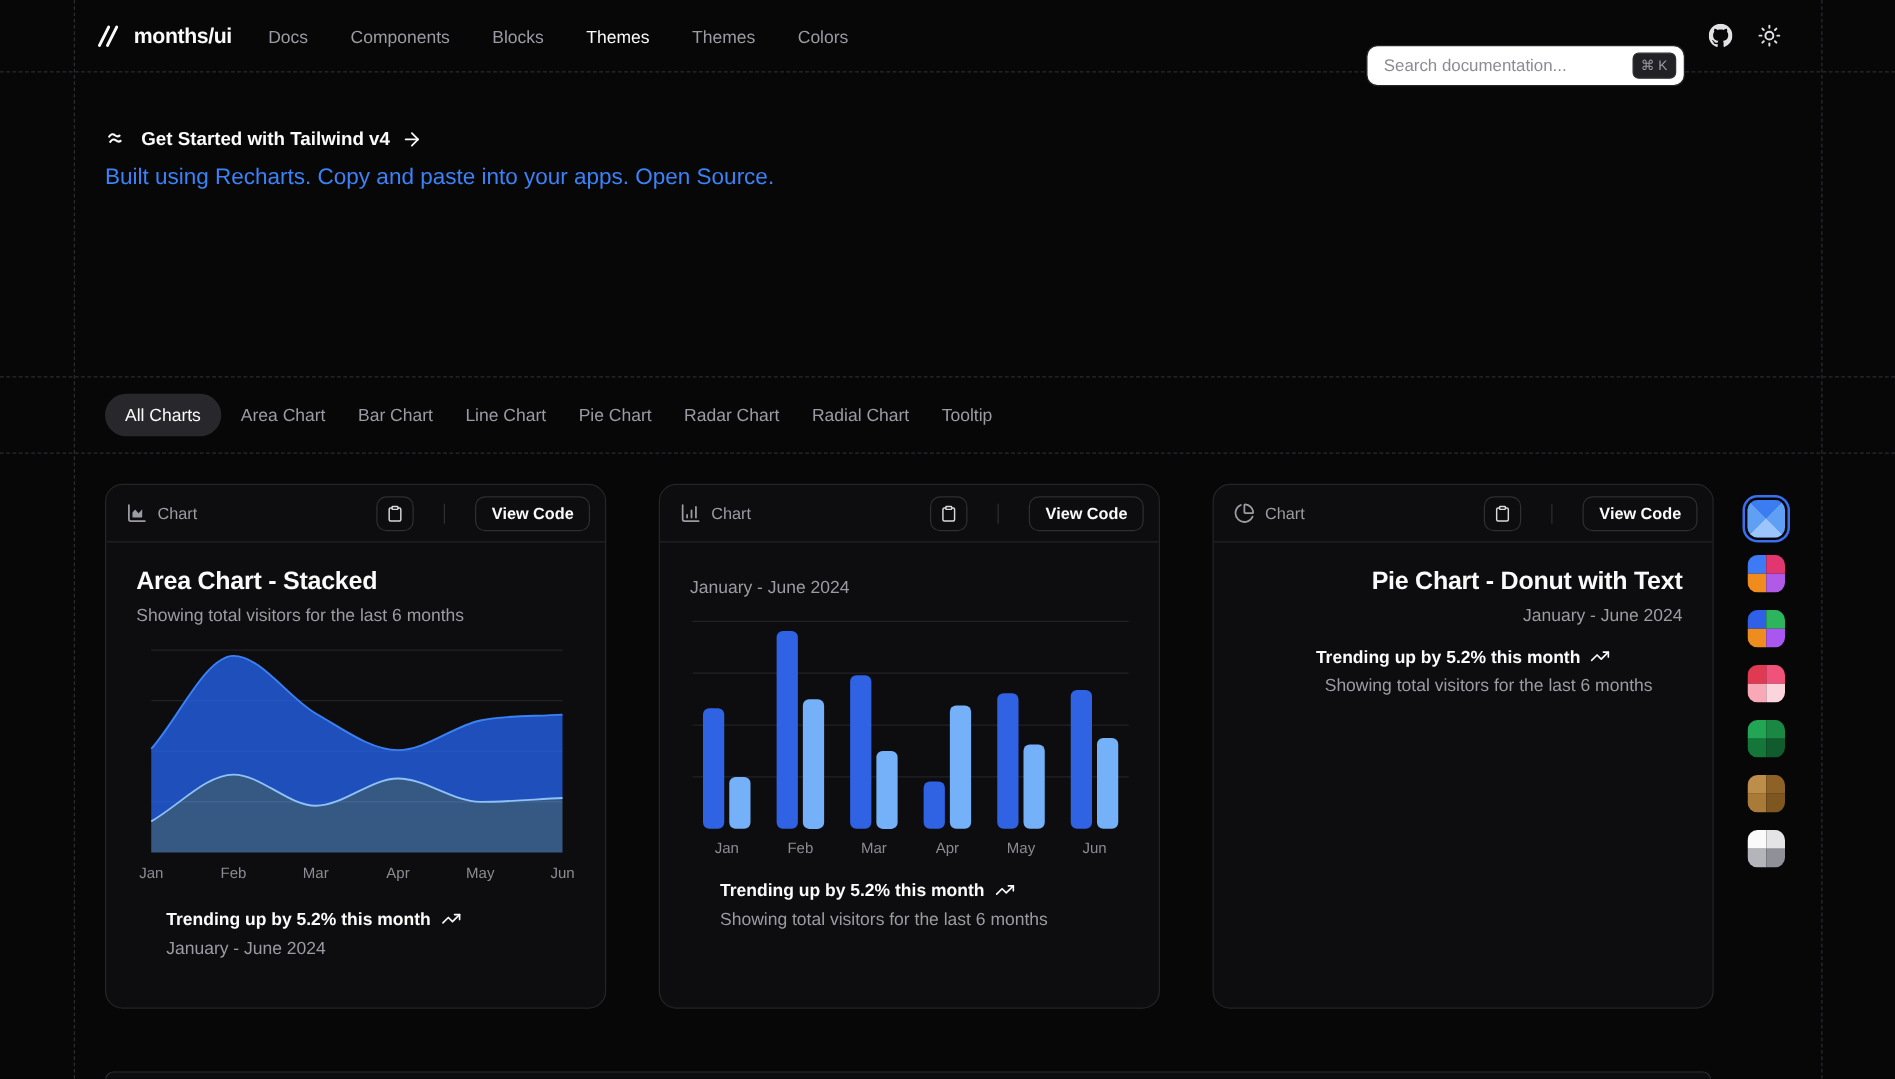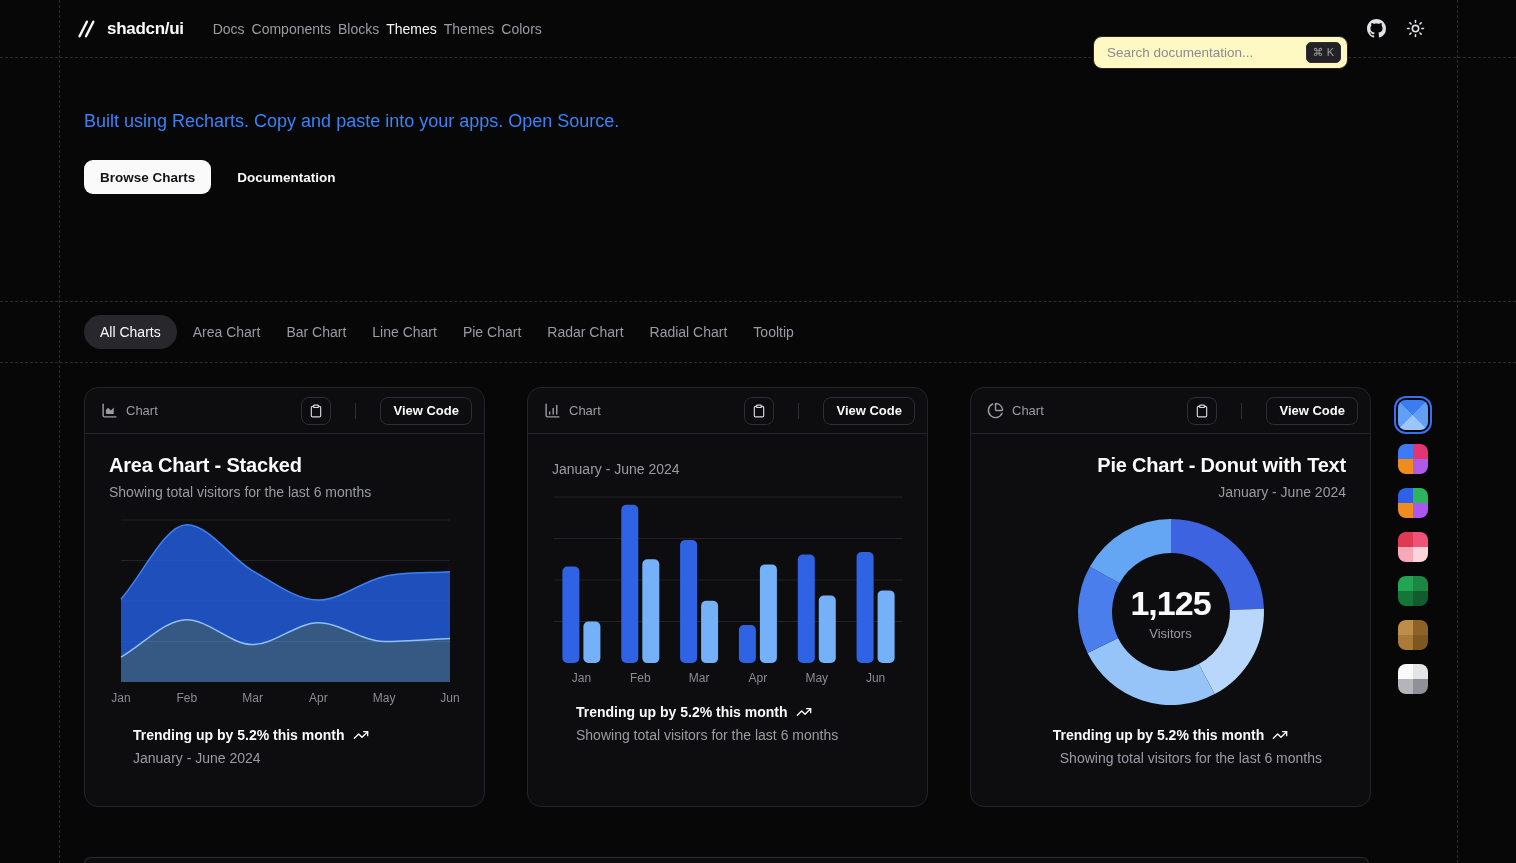--- a/index.html
+++ b/index.html
@@ -13,25 +13,25 @@
   .vline { position:absolute; top:0; bottom:0; width:0; border-left:1px dashed #2b2b30; z-index:1; }
   .vline.left { left:59px; }
   .vline.right { left:1457px; }
   .hline { position:absolute; left:0; right:0; height:0; border-top:1px dashed #2b2b30; z-index:1; }
 
   
   .hdr { position:absolute; top:0; left:0; right:0; height:57px; display:flex; align-items:center; padding:0 90px 0 75px; z-index:2; }
   .brand { display:flex; align-items:center; gap:10px; cursor:pointer; }
   .brand svg { display:block; }
   .brand-name { font-size:17px; font-weight:700; letter-spacing:-0.3px; }
-  .nav { display:flex; align-items:flex-start; gap:7px; margin-left:29px; }
+  .nav { display:flex; align-items:flex-start; gap:34px; margin-left:29px; }
   .nav span { font-size:14px; color:#9b9ba3; cursor:pointer; }
   .nav span.active { color:#fafafa; }
   .hdr-right { margin-left:auto; display:flex; align-items:center; gap:17px; }
-  .search { width:255px; height:33px; background:#fef9c3; border:1px solid #242428; border-radius:9px; display:flex; align-items:center; padding:0 6px 0 13px; cursor:text;margin-top:48px; }
+  .search { width:255px; height:33px; background:#ffffff; border:1px solid #242428; border-radius:9px; display:flex; align-items:center; padding:0 6px 0 13px; cursor:text;margin-top:48px; }
   .search .ph { font-size:13.5px; color:#8b8b93; flex:1; }
   .search kbd { font-family:"Liberation Sans","DejaVu Sans",sans-serif; font-size:11px; color:#9b9ba3; background:#222226; border:1px solid #2e2e33; border-radius:5px; padding:3px 6px; }
   .icon-btn { width:22px; height:22px; display:flex; align-items:center; justify-content:center; cursor:pointer; color:#e2e2e6; }
 
   
   .hero { position:absolute; top:57px; left:59px; right:58px; height:244px; padding:44px 0 0 25px; z-index:2; }
   .announce { display:flex; align-items:center; gap:9px; font-size:15px; font-weight:600; cursor:pointer; }
   .hero h1 { margin-top:15px; font-size:40px; font-weight:800; letter-spacing:-1.5px; }
   .hero .sub { margin-top:10px; font-size:18px; color:#3b82f6; }
   .hero-btns { margin-top:28px; display:flex; align-items:center; gap:10px; }
@@ -87,21 +87,21 @@
 <div class="vline left"></div>
 <div class="vline right"></div>
 <div class="hline" style="top:57px"></div>
 
 <div class="hdr">
   <div class="brand">
     <svg width="22" height="22" viewBox="0 0 24 24">
       <line x1="5" y1="20" x2="13" y2="4" stroke="#fafafa" stroke-width="2.6" stroke-linecap="round"></line>
       <line x1="12" y1="20" x2="20" y2="4" stroke="#fafafa" stroke-width="2.6" stroke-linecap="round"></line>
     </svg>
-    <span class="brand-name">shadcn/ui</span>
+    <span class="brand-name">months/ui</span>
   </div>
   <div class="nav">
     <span>Docs</span>
     <span>Components</span>
     <span>Blocks</span>
     <span class="active">Themes</span>
     <span>Themes</span>
     <span>Colors</span>
   </div>
   <div class="hdr-right">
@@ -124,25 +124,32 @@
         <path d="M2 12h2"></path>
           <path d="M20 12h2"></path>
           <path d="m6.34 17.66-1.41 1.41"></path>
           <path d="m19.07 4.93-1.41 1.41"></path>
       </svg>
     </div>
   </div>
 </div>
 
 <div class="hero">
+  <div class="announce">
+    <svg width="20" height="20" viewBox="0 0 24 24" fill="none" stroke="#fafafa" stroke-width="2" stroke-linecap="round">
+      <path d="M4 10c1.8-2.6 3.8-3 5.6-1.4 1.2 1 2.6 1.9 4.4.4"></path>
+      <path d="M10 14c1.8-2.6 3.8-3 5.6-1.4 1.2 1 2.6 1.9 4.4.4" transform="translate(-5,1)"></path>
+    </svg>
+    <span>Get Started with Tailwind v4</span>
+    <svg width="17" height="17" viewBox="0 0 24 24" fill="none" stroke="#fafafa" stroke-width="2" stroke-linecap="round" stroke-linejoin="round">
+      <path d="M5 12h14"></path>
+        <path d="m12 5 7 7-7 7"></path>
+    </svg>
+  </div>
   <div class="sub">Built using Recharts. Copy and paste into your apps. Open Source.</div>
-  <div class="hero-btns">
-    <button class="btn-primary">Browse Charts</button>
-    <button class="btn-ghost">Documentation</button>
-  </div>
 </div>
 
 <div class="tabsrow">
   <div class="tab active">All Charts</div>
   <div class="tab">Area Chart</div>
   <div class="tab">Bar Chart</div>
   <div class="tab">Line Chart</div>
   <div class="tab">Pie Chart</div>
   <div class="tab">Radar Chart</div>
   <div class="tab">Radial Chart</div>
@@ -286,35 +293,20 @@
                 <path d="M16 4h2a2 2 0 0 1 2 2v14a2 2 0 0 1-2 2H6a2 2 0 0 1-2-2V6a2 2 0 0 1 2-2h2"></path>
               </svg>
             </button>
             <div class="tb-sep"></div>
             <button class="viewcode-btn">View Code</button>
           </div>
         </div>
         <div class="card-body">
           <div class="card-title">Pie Chart - Donut with Text</div>
           <div class="card-desc">January - June 2024</div>
-          <div class="chart-box">
-            <div class="donut-wrap">
-              <svg id="donut-svg" class="chart" width="196" height="196" viewBox="0 0 196 196">
-                  <path d="M 98.00 5.00 A 93 93 0 0 1 190.94 94.75 L 156.96 95.94 A 59 59 0 0 0 98.00 39.00 Z" fill="#3d63e0"></path>
-                  <path d="M 190.94 94.75 A 93 93 0 0 1 141.66 180.11 L 125.70 150.09 A 59 59 0 0 0 156.96 95.94 Z" fill="#b9d6fb"></path>
-                  <path d="M 141.66 180.11 A 93 93 0 0 1 14.53 139.00 L 45.04 124.01 A 59 59 0 0 0 125.70 150.09 Z" fill="#96c3f8"></path>
-                  <path d="M 14.53 139.00 A 93 93 0 0 1 16.82 52.63 L 46.50 69.22 A 59 59 0 0 0 45.04 124.01 Z" fill="#4a7eec"></path>
-                  <path d="M 16.82 52.63 A 93 93 0 0 1 98.00 5.00 L 98.00 39.00 A 59 59 0 0 0 46.50 69.22 Z" fill="#65a6f4"></path>
-                </svg>
-              <div class="donut-center">
-                <div class="donut-total">1,125</div>
-                <div class="donut-cap">Visitors</div>
-              </div>
-            </div>
-          </div>
           <div class="card-footer">
             <div class="f1">
               <span>Trending up by 5.2% this month</span>
               <svg width="16" height="16" viewBox="0 0 24 24" fill="none" stroke="#fafafa" stroke-width="2" stroke-linecap="round" stroke-linejoin="round">
                 <polyline points="22 7 13.5 15.5 8.5 10.5 2 17"></polyline>
                   <polyline points="16 7 22 7 22 13"></polyline>
               </svg>
             </div>
             <div class="f2">Showing total visitors for the last 6 months</div>
           </div>

